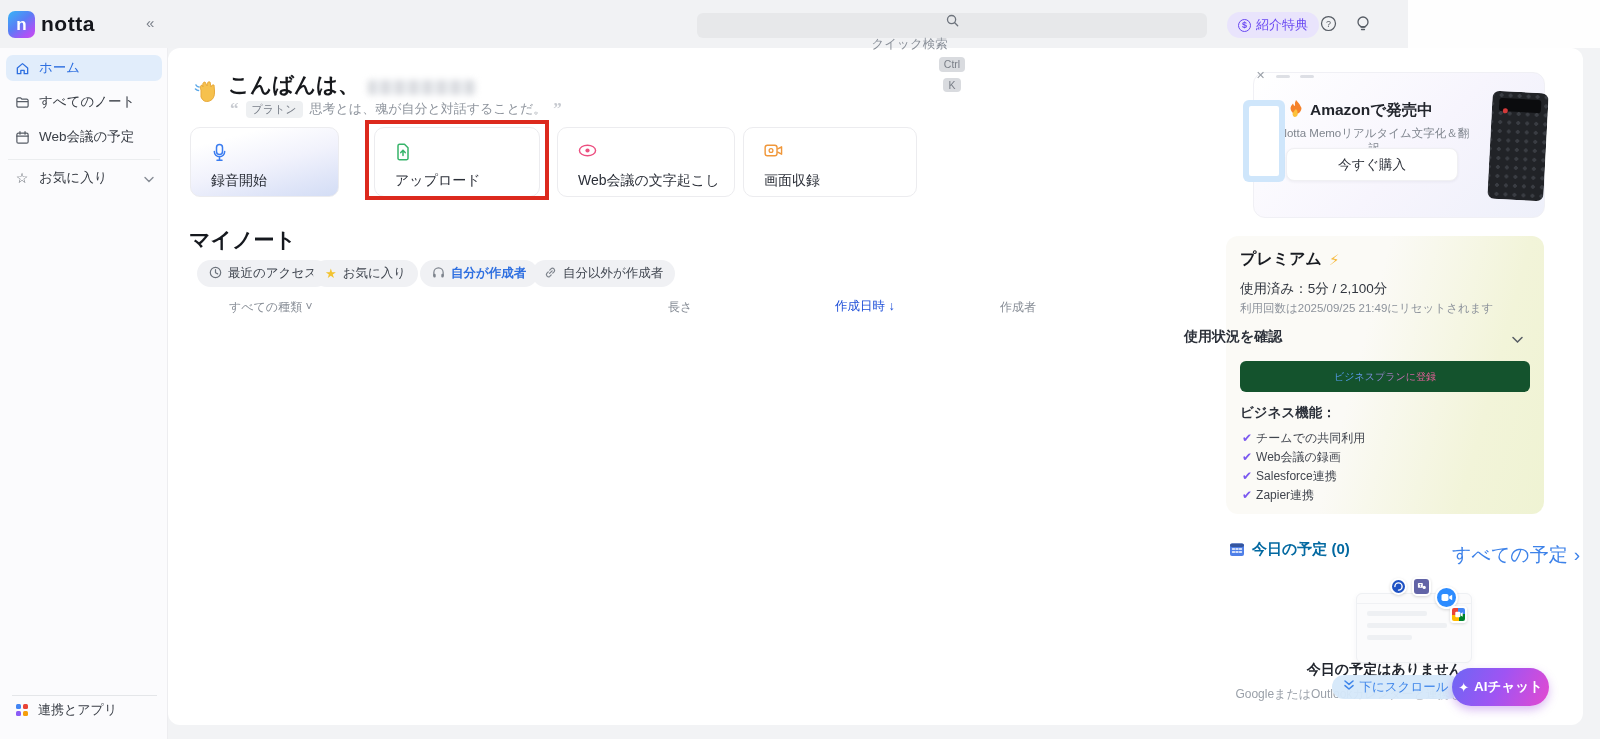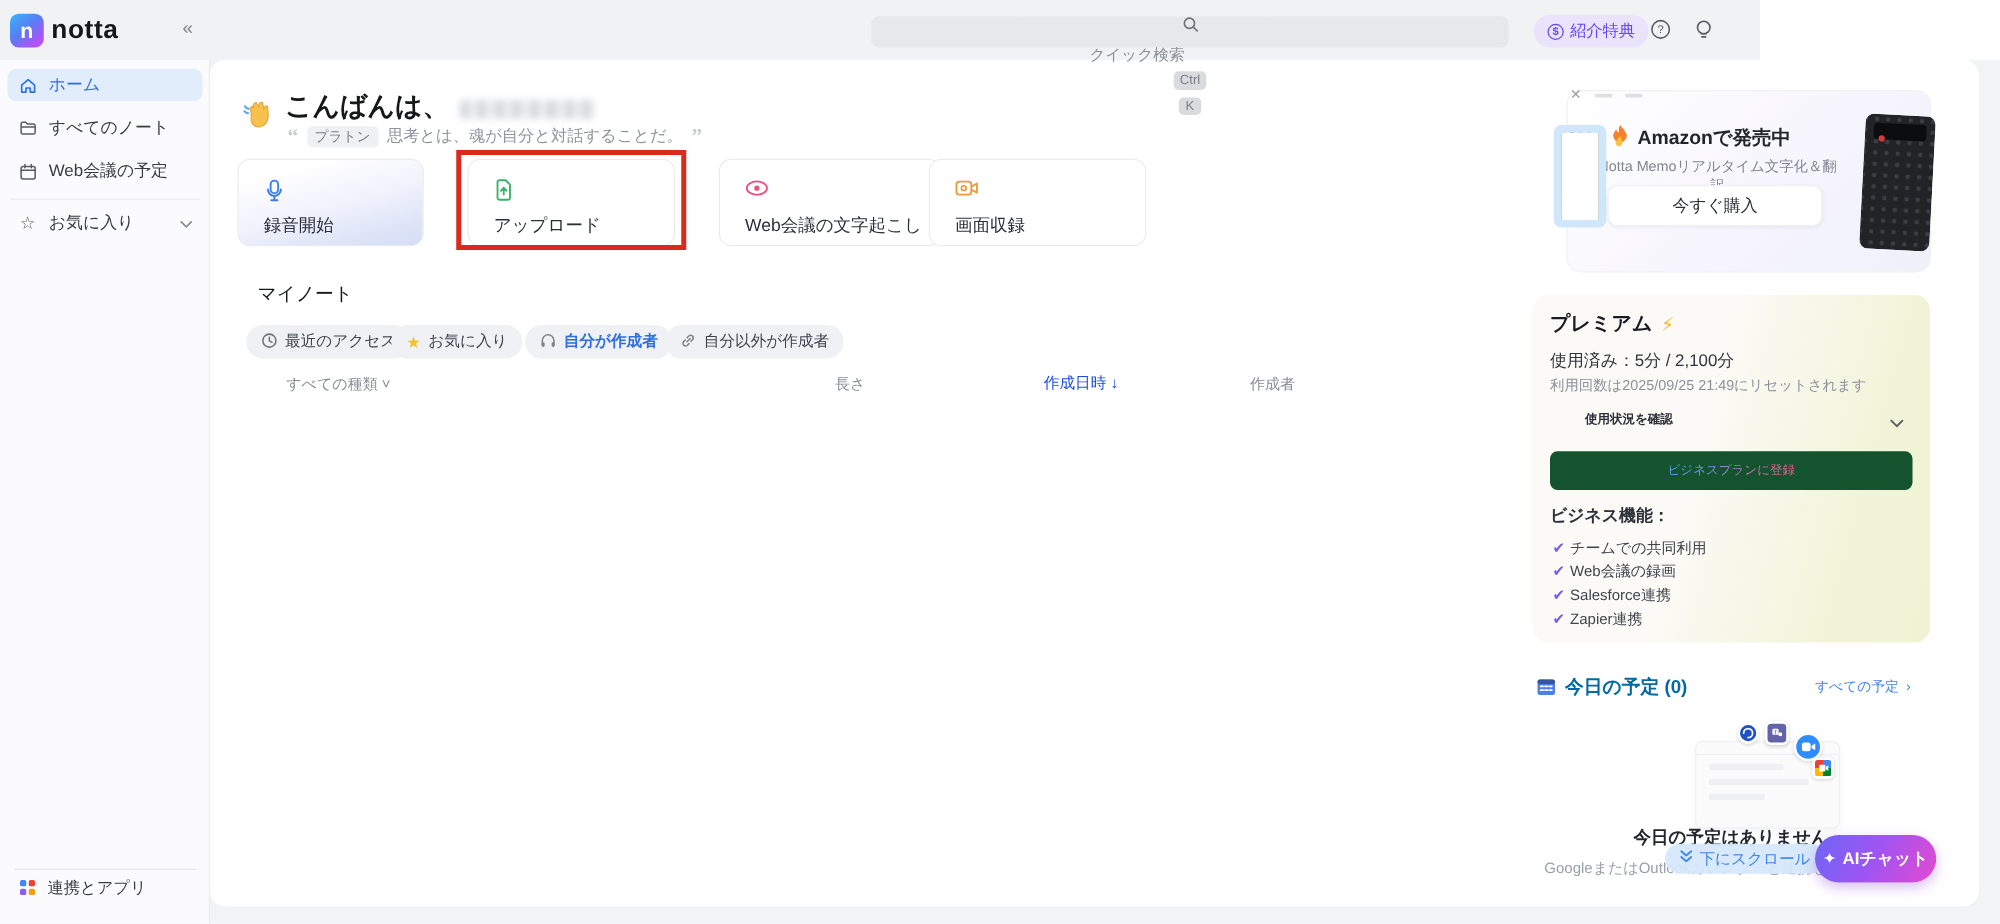--- a/index.html
+++ b/index.html
@@ -45,21 +45,21 @@
   .author-pill { background:#eef0f2; color:#787e88; font-size:11px; border-radius:4px; padding:1px 6px; }
 
   
   .card { top:127px; height:70px; background:#fff; border:1px solid #ececef; border-radius:10px; cursor:pointer; }
   .card .ic { position:absolute; left:20px; top:15px; }
   .card .lbl { position:absolute; left:20px; top:44px; font-size:14px; color:#2b2f38; }
   .card.rec { background:linear-gradient(165deg,#ffffff 18%,#f1f2fc 52%,#dfe5f8 80%,#d3ddf5 100%); }
   .red-box { left:365px; top:120px; width:184px; height:80px; border:4px solid #dc291d; z-index:5; }
 
   
-  .sec-title { left:206px; top:226px; font-size:15px; font-weight:400; color:#15181e; }
+  .sec-title { left:189px; top:226px; font-size:21px; font-weight:700; color:#15181e; }
   .chip { top:260px; height:27px; background:#f0f1f4; border-radius:14px; display:flex; align-items:center; gap:6px; padding:0 12px; font-size:12.5px; color:#3e444e; cursor:pointer; }
   .chip.active span.t { color:#2e6fe0; font-weight:bold; }
   .colhead { top:299px; font-size:12px; color:#878d96; }
   .colhead.sorted { font-size:12.5px; color:#1d4ed8; font-weight:normal; top:298px;text-align:center; }
 
   
   .promo { left:1253px; top:72px; width:292px; height:146px; border-radius:12px; border:1px solid #f0f0f5;
     background:linear-gradient(135deg,#ffffff 0%,#f7f5fd 55%,#eef0fa 100%); }
   .promo-close { left:1256px; top:69px; font-size:11px; color:#9aa0a8; cursor:pointer; z-index:2; }
   .dash { top:75px; width:14px; height:3px; background:#ccd0d7; border-radius:2px; opacity:.65; }
@@ -77,31 +77,31 @@
     background-image:radial-gradient(circle at 3px 3px,#3a3d43 1.6px,transparent 2px); background-size:9px 9px; background-position:6px 28px; }
   .device .band { position:absolute; left:7px; top:7px; width:42px; height:13px; background:#0b0c0e; border-radius:3px; }
   .device .dot { position:absolute; left:4px; top:10px; width:5px; height:5px; background:#d43a3a; border-radius:50%; }
 
   .premium { left:1226px; top:236px; width:318px; height:278px; border-radius:12px;
     background:linear-gradient(105deg,#fbfaf6 42%,#f2f4d9 78%,#eff3d3 100%); }
   .prem-title { left:1240px; top:249px; font-size:16px; font-weight:700; color:#191c22; display:flex; gap:7px; align-items:center; }
   .zap { color:#f6b93d; font-size:15px; }
   .usage { left:1240px; top:280px; font-size:13.5px; color:#31363f; }
   .reset { left:1240px; top:301px; font-size:11.5px; color:#8c929b; }
-  .usage-toggle { left:1268px; top:328px; font-size:10px; font-weight:600; color:#2c313a; cursor:pointer; }
+  .usage-toggle { left:1184px; top:328px; font-size:14px; font-weight:600; color:#2c313a; cursor:pointer; }
   .toggle-chev { left:1512px; top:330px; color:#565c64; cursor:pointer; }
   .biz-btn { left:1240px; top:361px; width:290px; height:31px; background:#14532d; border-radius:6px; text-align:center; line-height:31px; font-size:10px; cursor:pointer; }
   .biz-btn span { background:linear-gradient(90deg,#58a0f8 20%,#ef5f9d 85%); -webkit-background-clip:text; background-clip:text; color:transparent; }
   .feat-title { left:1240px; top:404px; font-size:13.5px; font-weight:700; color:#2c313a; }
   .feat { left:1242px; height:16px; display:flex; align-items:center; gap:4px; font-size:12px; color:#41454e; }
   .feat .ck { color:#7a58f0; font-size:12px; font-weight:bold; }
 
   .sched-ic { left:1229px; top:541px; }
   .sched-title { left:1252px; top:540px; font-size:15px; font-weight:700; color:#0369a1; }
-  .sched-link { left:1452px; top:542px; font-size:11px; color:#3d82e9; cursor:pointer; display:flex; gap:6px; align-items:center; }
+  .sched-link { left:1452px; top:542px; font-size:19px; color:#3d82e9; cursor:pointer; display:flex; gap:6px; align-items:center; }
   .win { left:1356px; top:593px; width:116px; height:70px; background:#fbfbfc; border:1px solid #eef0f3; border-radius:6px; box-shadow:0 2px 6px rgba(60,60,90,.05); }
   .win .bar { height:10px; border-bottom:1px solid #f0f1f4; }
   .win .ln { height:5px; background:#eef0f3; border-radius:2px; margin:7px 10px 0; }
   .app-ic { border-radius:50%; border:2px solid #fff; box-shadow:0 1px 3px rgba(0,0,0,.15); display:flex; align-items:center; justify-content:center; z-index:2; }
   .empty-title { left:1226px; top:661px; width:318px; text-align:center; font-size:14px; font-weight:600; color:#22262e; }
   .empty-sub { left:1226px; top:686px; width:318px; text-align:center; font-size:12px; color:#9aa0a9; }
 
   .scroll-pill { left:1332px; top:675px; width:128px; height:24px; background:rgba(213,232,250,.95); border-radius:12px;
     display:flex; align-items:center; justify-content:center; gap:6px; color:#3f86ea; font-size:12.5px; z-index:6; cursor:pointer; }
   .ai-pill { left:1452px; top:668px; width:97px; height:38px; border-radius:19px; z-index:7; cursor:pointer;
@@ -232,21 +232,21 @@
   </div>
   <div class="abs card" style="left:374px; width:166px;">
     <span class="ic">
       <svg width="16" height="18" viewBox="0 0 16 18">
           <path d="M3 2.8 a1.6 1.6 0 0 1 1.6 -1.6 H9.5 L13 4.7 V15.2 a1.6 1.6 0 0 1 -1.6 1.6 H4.6 A1.6 1.6 0 0 1 3 15.2 Z" fill="none" stroke="#37b46a" stroke-width="1.5" stroke-linejoin="round"></path>
           <path d="M8 12.5 V7.5 M5.8 9.6 L8 7.3 L10.2 9.6" fill="none" stroke="#37b46a" stroke-width="1.5" stroke-linecap="round"></path>
         </svg>
     </span>
     <span class="lbl">アップロード</span>
   </div>
-  <div class="abs card" style="left:575px; width:178px;">
+  <div class="abs card" style="left:557px; width:178px;">
     <span class="ic">
       <svg width="19" height="15" viewBox="0 0 20 15">
           <ellipse cx="10" cy="7.5" rx="8.5" ry="5.6" fill="none" stroke="#ec4f80" stroke-width="1.5"></ellipse>
           <circle cx="10" cy="7.5" r="2.2" fill="#ec4f80"></circle>
         </svg>
     </span>
     <span class="lbl">Web会議の文字起こし</span>
   </div>
   <div class="abs card" style="left:743px; width:174px;">
     <span class="ic">

